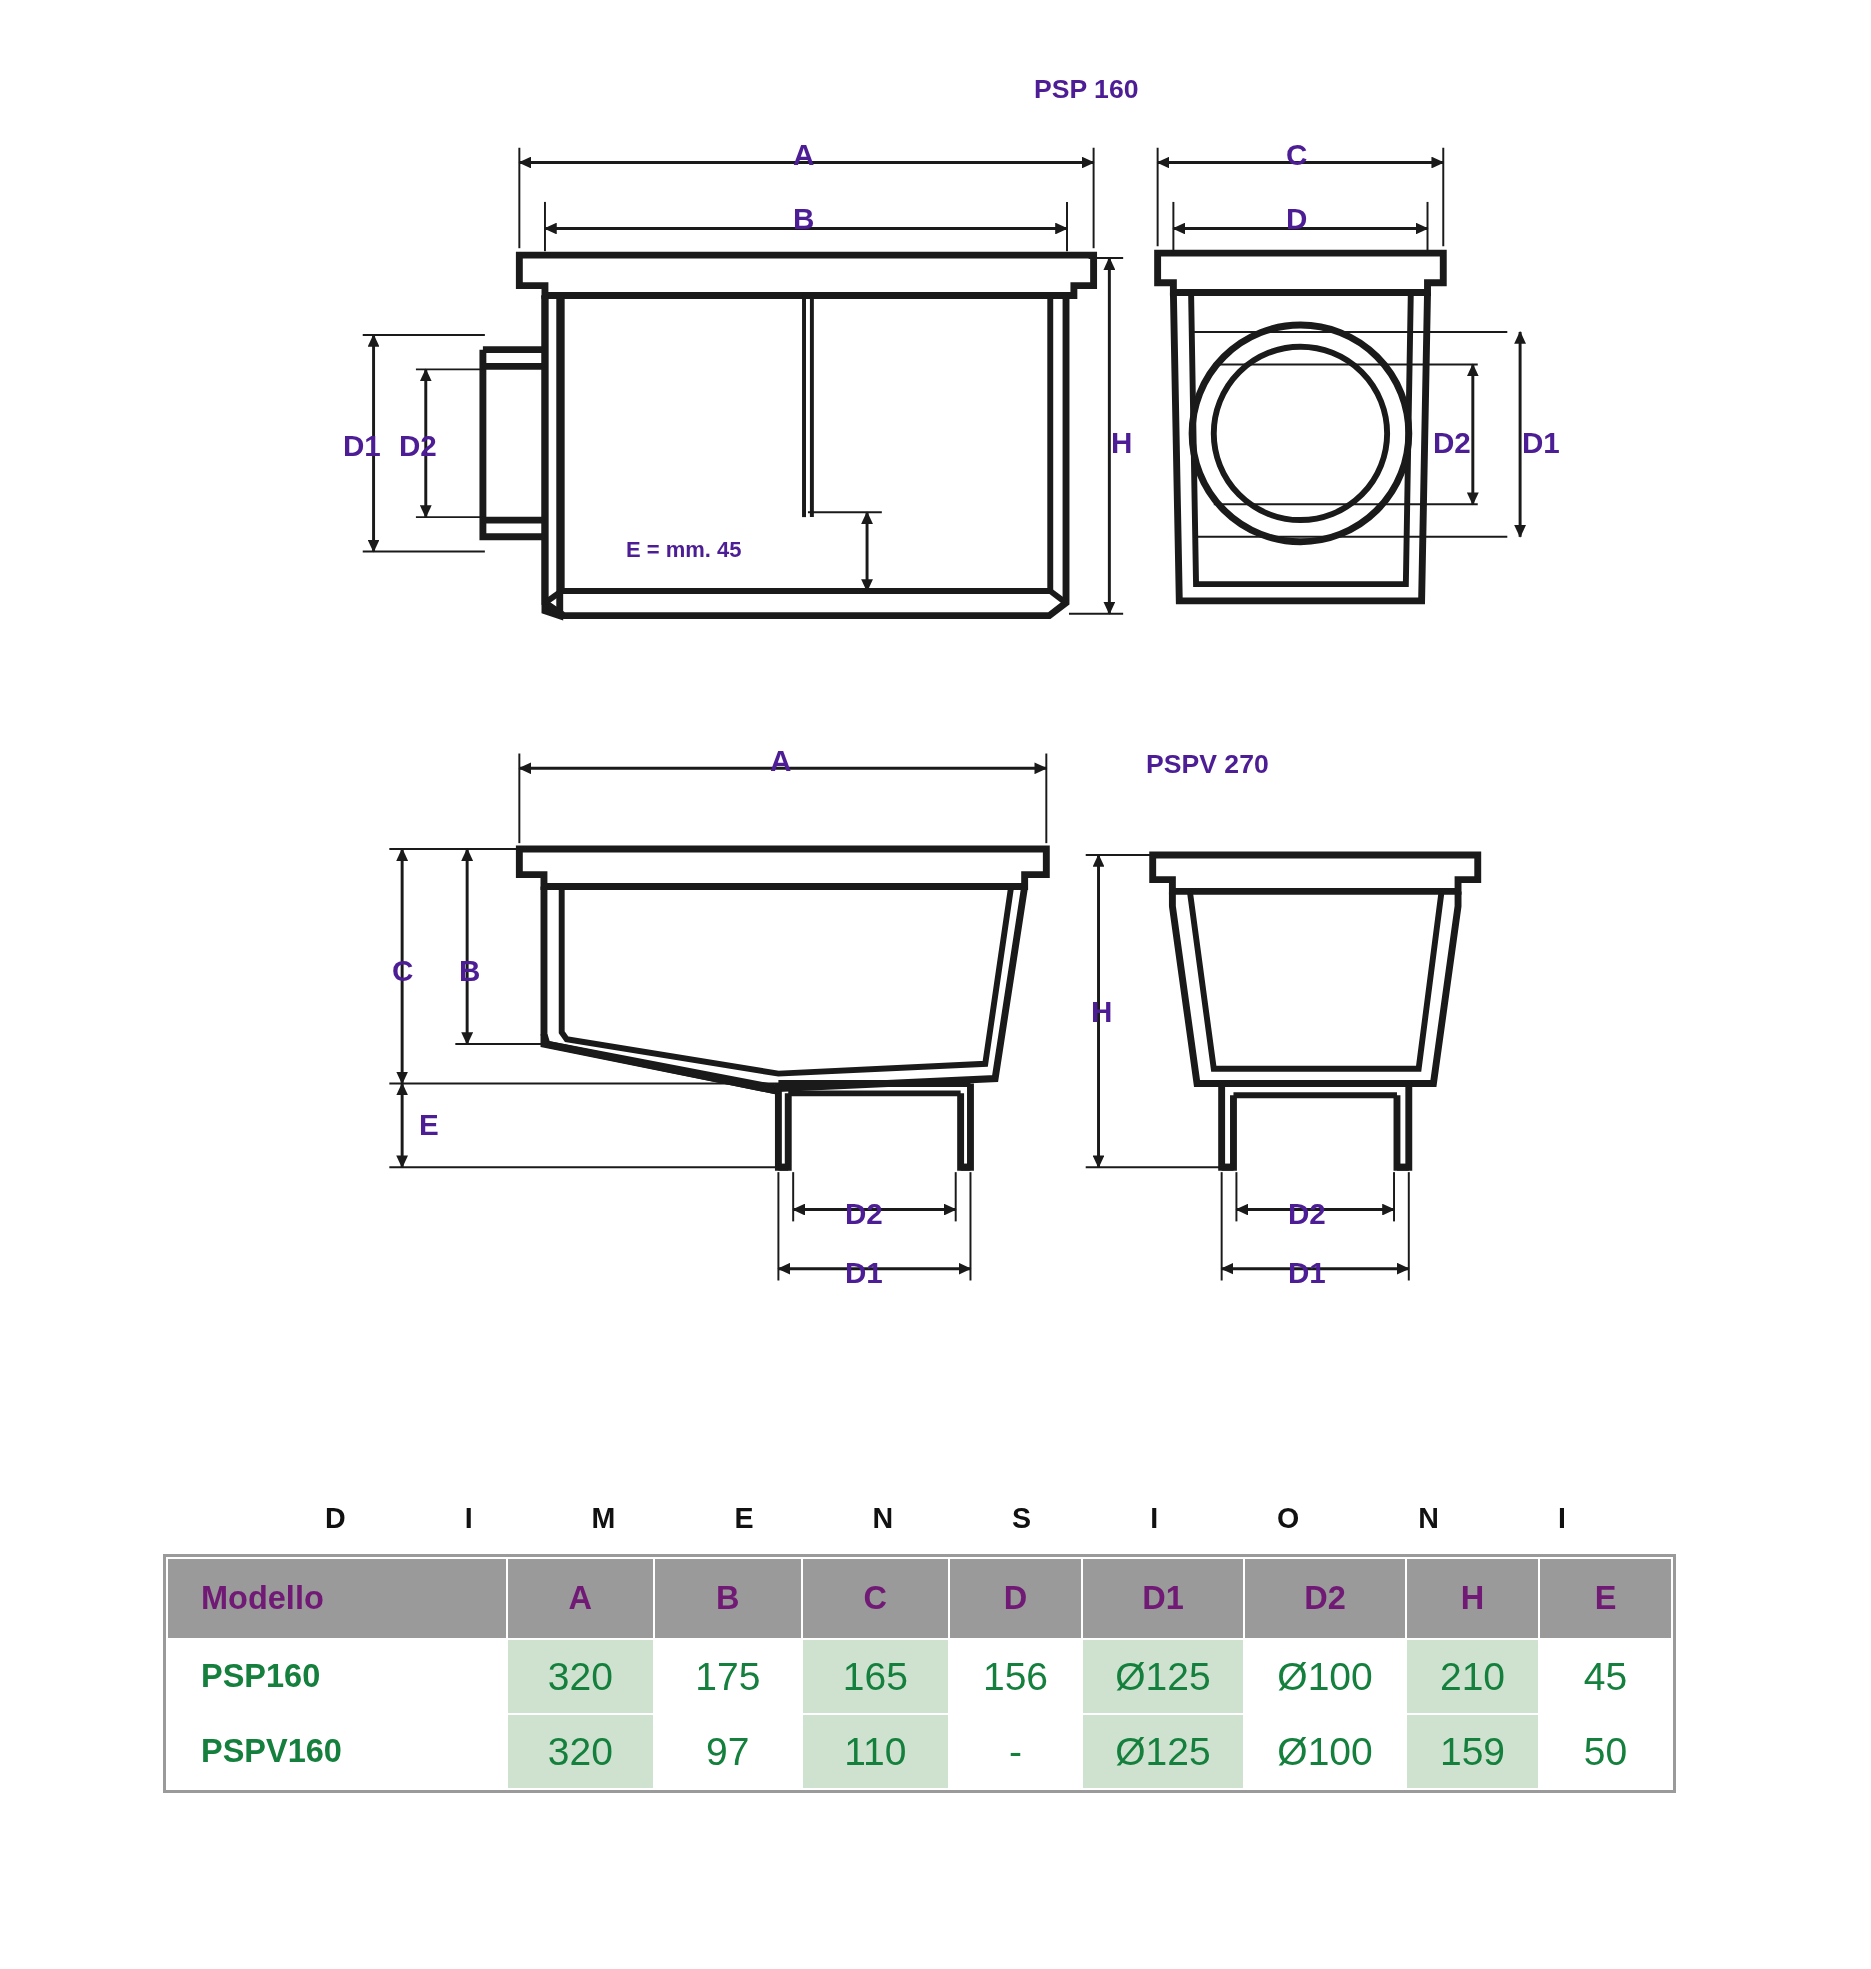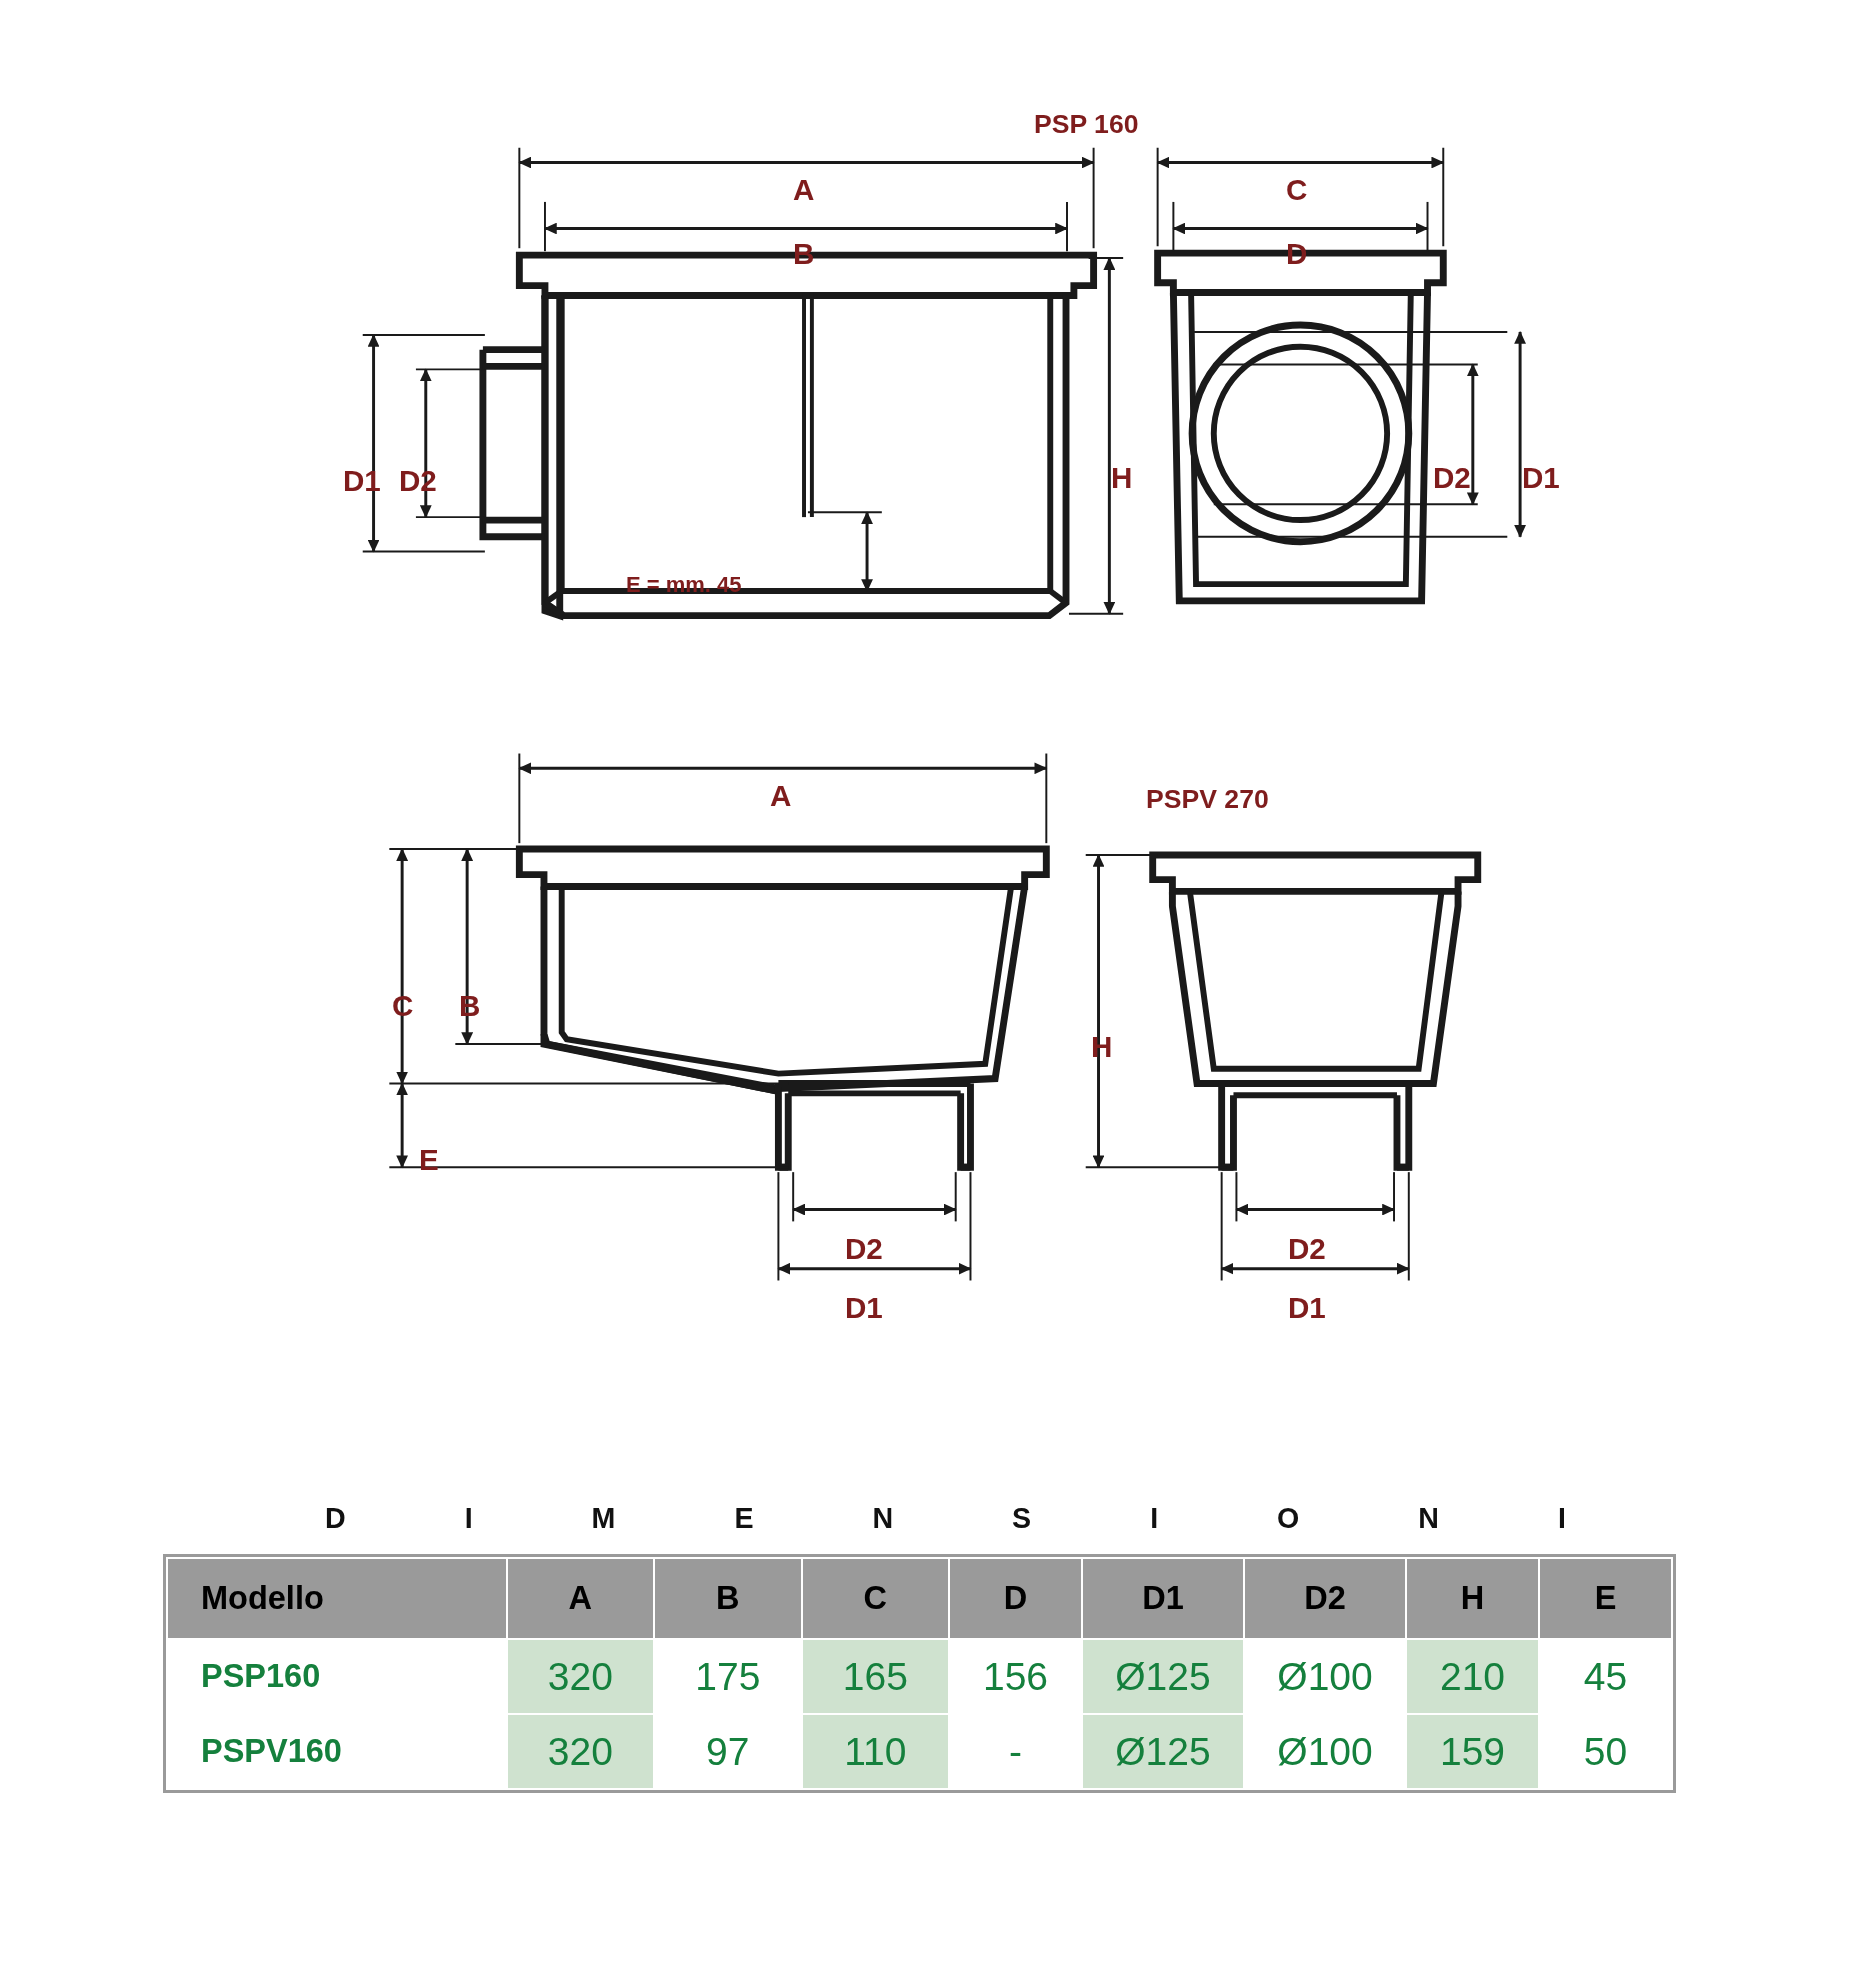--- a/index.html
+++ b/index.html
@@ -23,23 +23,22 @@
   }
   svg.drawing {
     position: absolute;
     left: 0; top: 0;
     width: 1872px;
     height: 1969px;
   }
   .lbl {
     position: absolute;
     font-weight: bold;
-    color: #7f1d1d;
+    color: #4c1d95;
     white-space: nowrap;
-    margin-top: 35px;
   }
   .title-lbl { font-size: 26.6px; font-weight: bold; }
   .dim-lbl { font-size: 29.6px; font-weight: bold; }
   .e-lbl { font-size: 22px; font-weight: bold; }
 
   
   .dim-head {
     position: absolute;
     left: 325px;
     top: 1502px;
@@ -64,21 +63,21 @@
   }
   table.dimtable td, table.dimtable th {
     border: 2px solid #ffffff;
     text-align: center;
     font-size: 39px;
     height: 73px;
     padding: 0;
   }
   table.dimtable thead th {
     background: #9a9a9a;
-    color: #000000;
+    color: #701a75;
     font-weight: bold;
     font-size: 32.5px;
     height: 79px;
   }
   table.dimtable thead th.model-head {
     text-align: left;
     padding-left: 33px;
     font-size: 32.5px;
   }
   table.dimtable tbody td {

